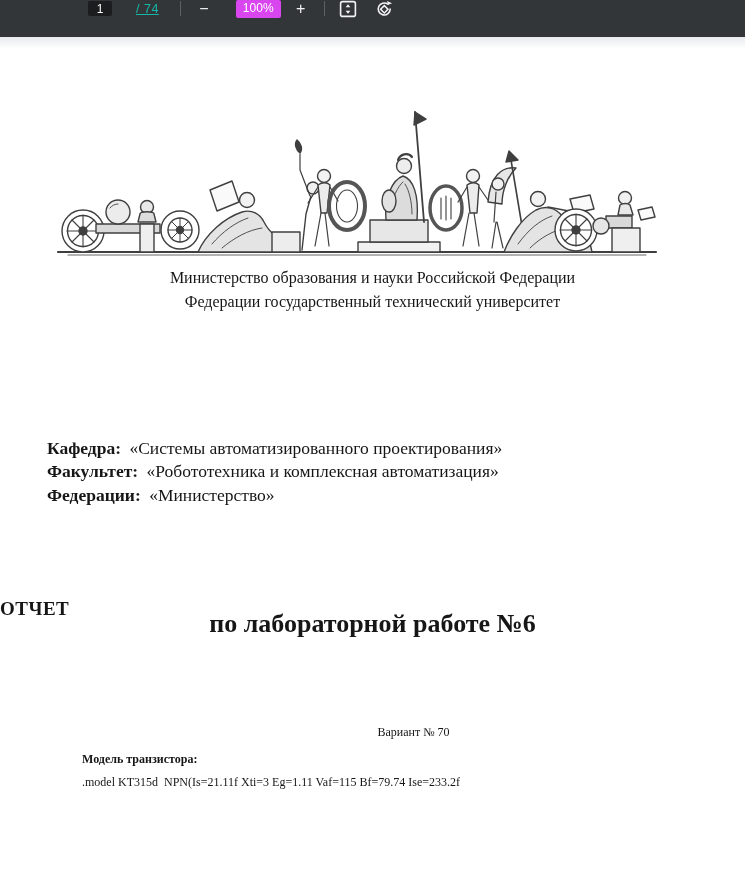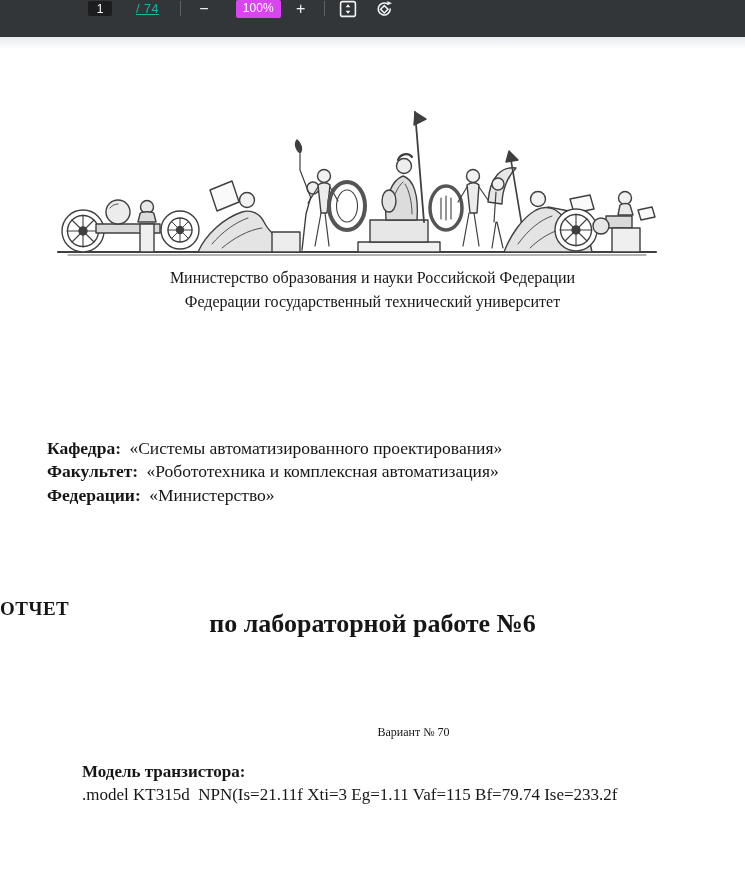--- a/index.html
+++ b/index.html
@@ -70,21 +70,21 @@
   .report-subtitle {
     position:absolute; top:572px; left:0; right:0; text-align:center;
     font-family:"Liberation Serif", serif; font-size:26px;font-weight:bold;
   }
   .variant {
     position:absolute; top:688px; left:82px; right:0; text-align:center;
     font-family:"Liberation Serif", serif; font-size:12px;
   }
   .model {
     position:absolute; top:711px; left:82px; right:10px;
-    font-family:"Liberation Serif", serif; font-size:17px; line-height:23px;margin-top:12px;
+    font-family:"Liberation Serif", serif; font-size:12px; line-height:23px;
   }
   .model-line { white-space:pre; }
 </style>
 </head>
 <body>
 
 <div class="viewer">
 
   <div class="toolbar">
     <div class="tb-group">

